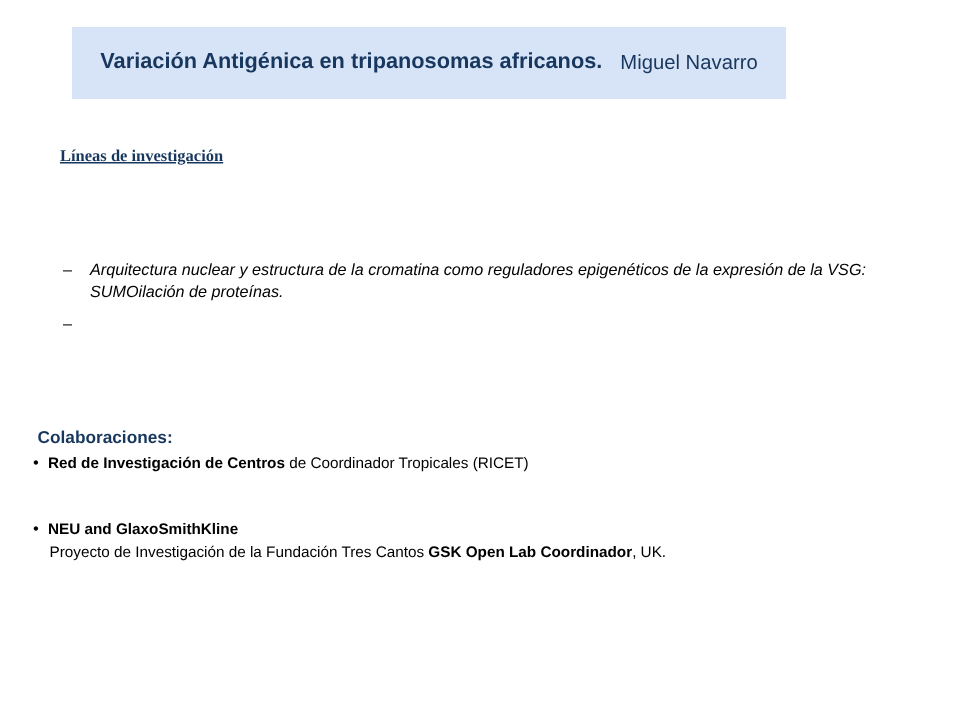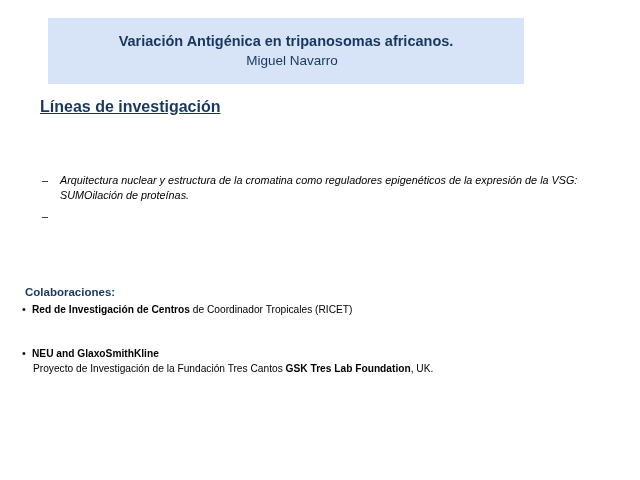--- a/index.html
+++ b/index.html
@@ -17,24 +17,24 @@
   .slide {
     position: relative;
     width: 640px;
     height: 480px;
   }
   .title-box {
     position: absolute;
     left: 48px;
     top: 18px;
     width: 476px;
-    height: 66px;
+    height: 48px;
     background: #d7e4f7;
     display: flex;
-    flex-direction: column;
+    flex-direction: row;
     align-items: center;
     justify-content: center;
   }
   .title-main {
     font-size: 14.5px;
     font-weight: bold;
     color: #17375e;
     line-height: 1.35;
     text-align: center;
   }
@@ -42,24 +42,25 @@
     font-size: 13.5px;
     color: #17375e;
     line-height: 1.35;
     text-align: center;
     margin-left: 12px;
   }
   .section-heading {
     position: absolute;
     left: 40px;
     top: 98px;
-    font-size: 16px;
+    font-size: 11px;
     font-weight: bold;
     color: #17375e;
     text-decoration: underline;
+    font-family: Liberation Serif, serif;
   }
   .lead-line {
     position: absolute;
     left: 10px;
     top: 135px;
     width: 600px;
     font-size: 11.5px;
     color: #000000;
   }
   .bullet-list {
@@ -153,17 +154,17 @@
       <b>Red de Investigación de Centros</b><span> de Coordinador Tropicales (RICET)</span>
     </div>
   </div>
 
   <div class="collab-block collab-2">
     <div class="collab-head">
       <span class="dot">•</span>
       <b>NEU and GlaxoSmithKline</b><span></span>
     </div>
     <div class="collab-sub">
-      <span>Proyecto de Investigación de la Fundación Tres Cantos </span><b>GSK Tres Lab Foundation</b><span>, UK.</span>
+      <span>Proyecto de Investigación de la Fundación Tres Cantos </span><b>GSK Open Lab Coordinador</b><span>, UK.</span>
     </div>
   </div>
 
 </div>
 
 </body></html>

